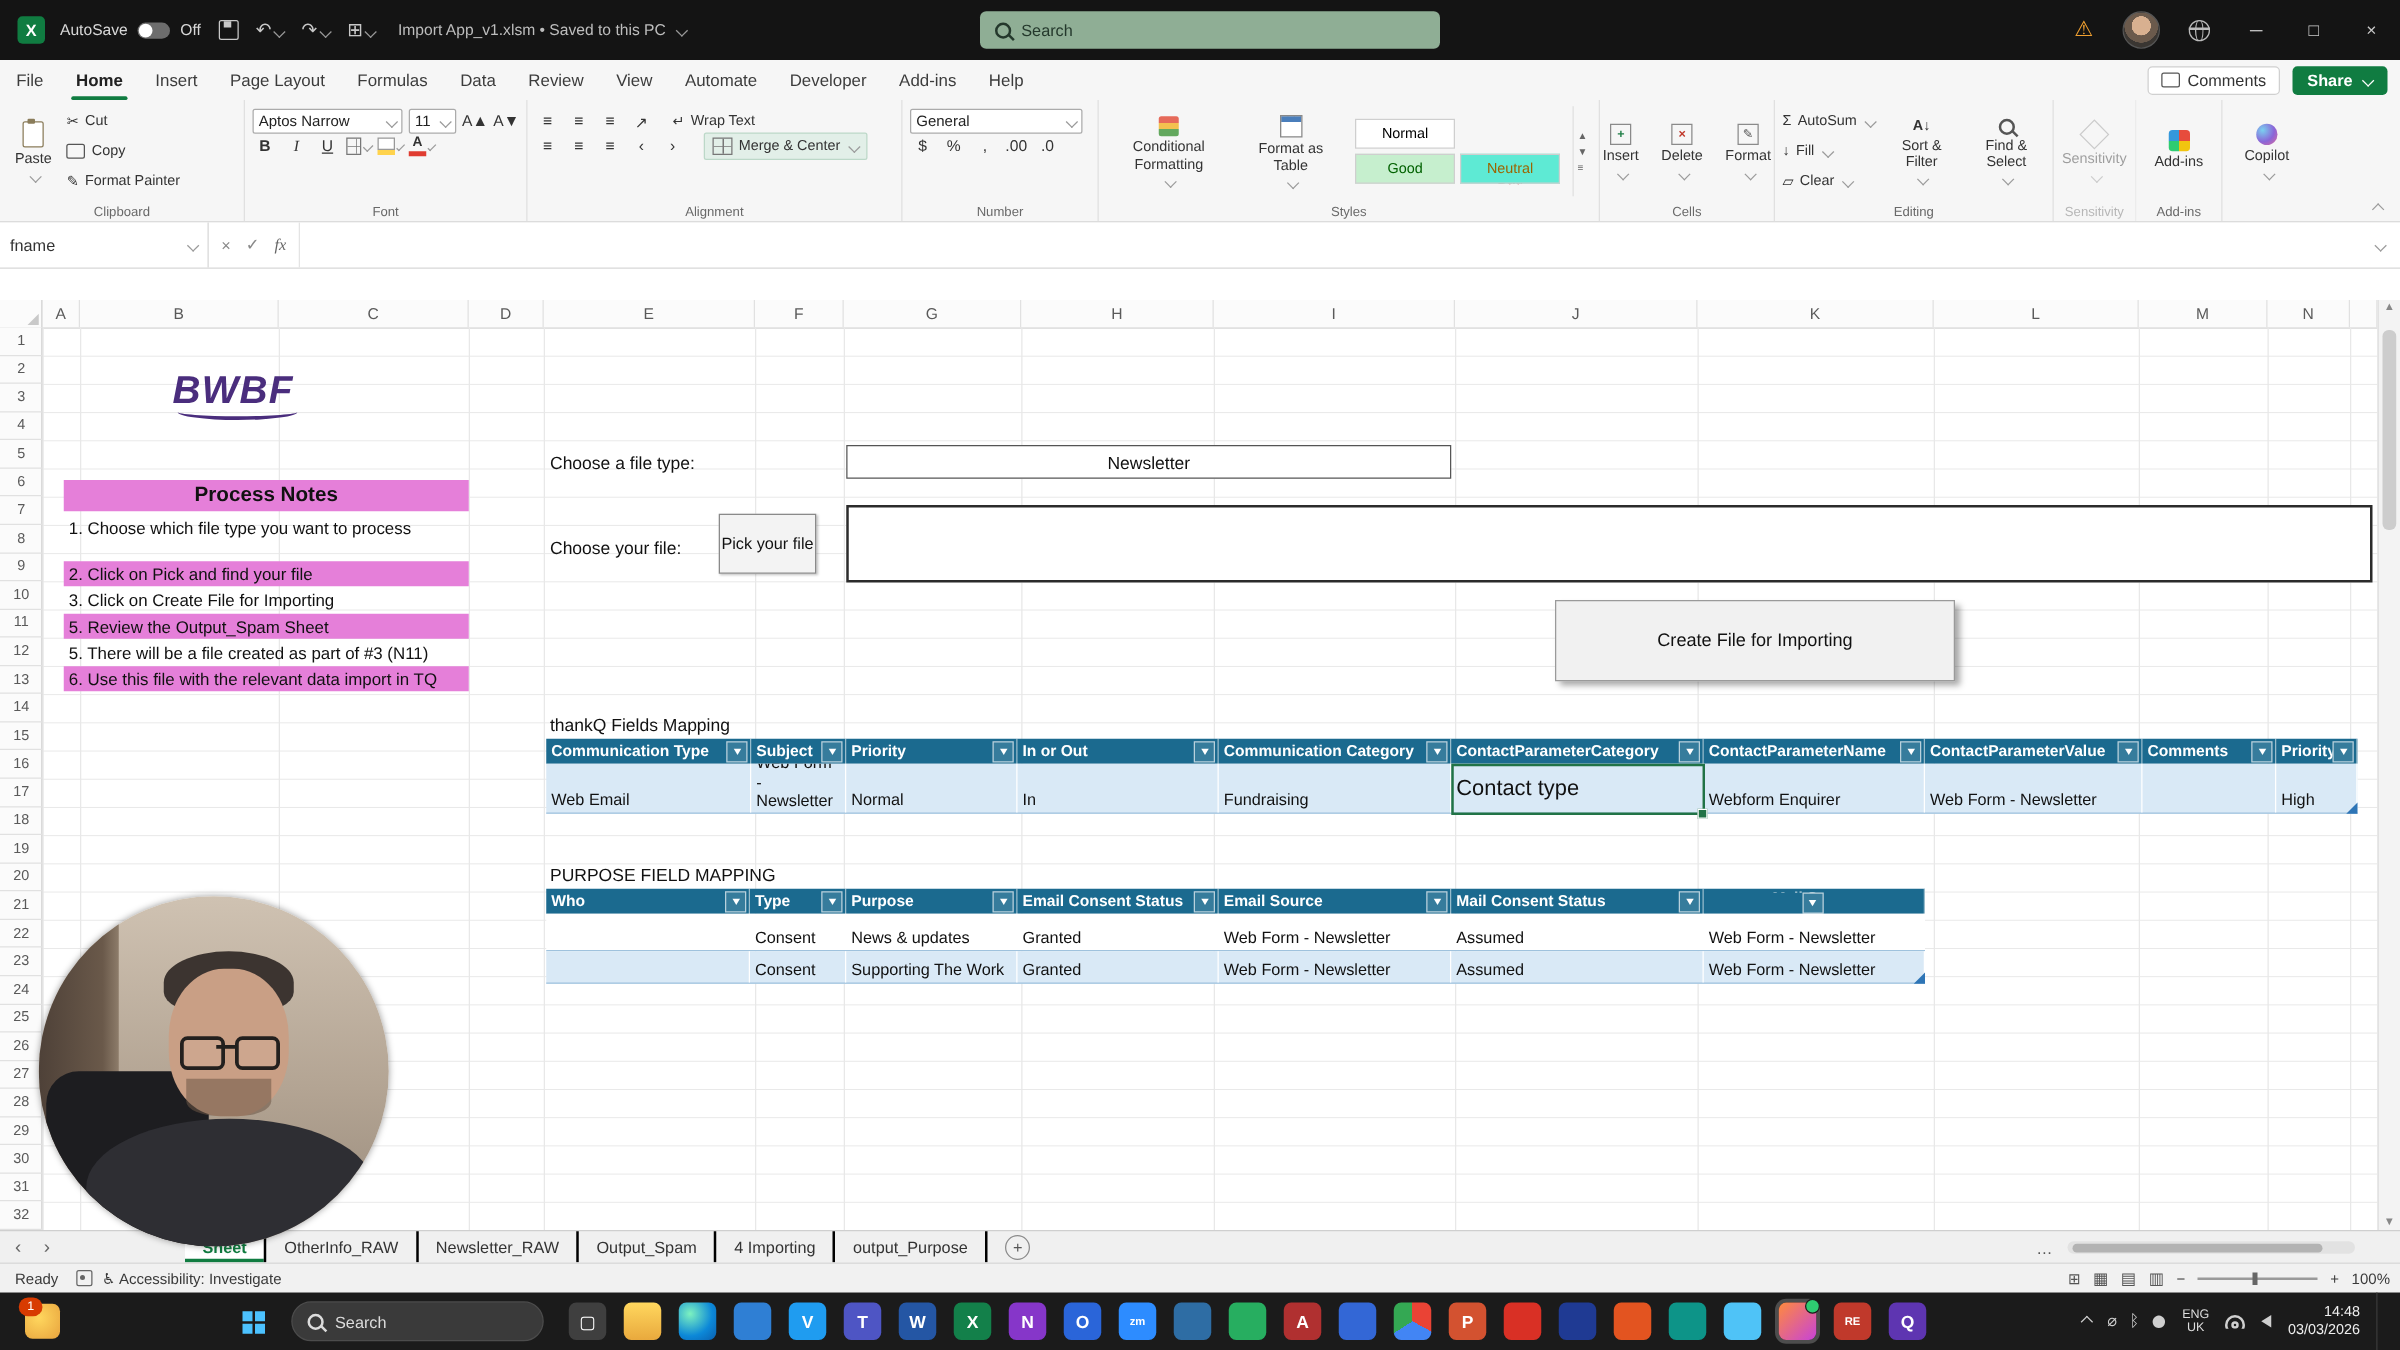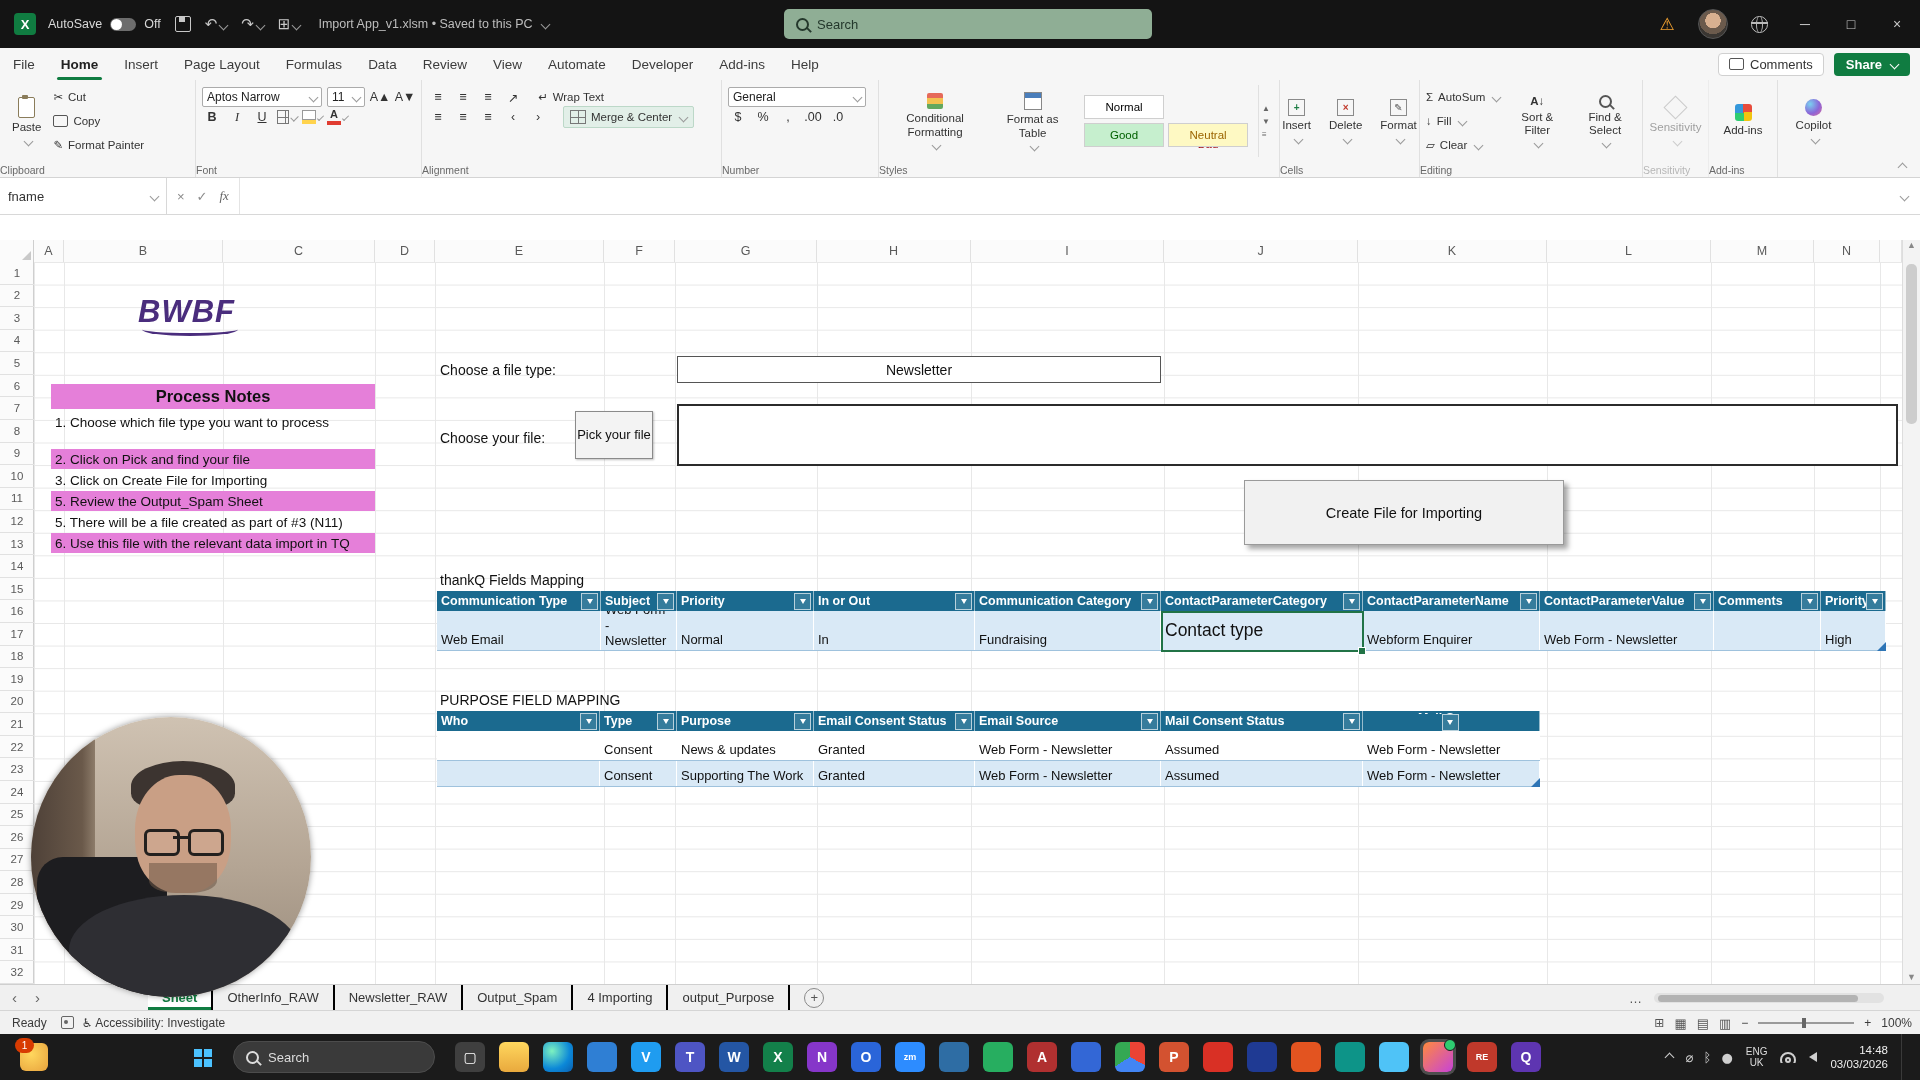--- a/index.html
+++ b/index.html
@@ -40,21 +40,21 @@
   .rtab.active::after{content:'';position:absolute;left:9px;right:9px;bottom:0;height:3px;background:#107C41;border-radius:2px}
   .tabr-right{position:absolute;right:10px;top:0;height:32px;display:flex;align-items:center;gap:10px}
   .cmtbtn{display:flex;align-items:center;gap:6px;font-size:13px;color:#333;border:1px solid #d0d0d0;border-radius:4px;padding:3px 10px;background:#fff}
   .cmtico{width:13px;height:10px;border:1.5px solid #555;border-radius:2px;position:relative}
   .sharebtn{display:flex;align-items:center;gap:6px;font-size:13px;color:#fff;background:#107C41;border-radius:4px;padding:4px 12px;font-weight:600}
   .sharebtn .cv{border-color:#fff}
 
   
   .ribbon{position:absolute;left:0;top:80px;width:1920px;height:98px;background:#f6f6f6;border-bottom:1px solid #d4d4d4;display:flex;box-sizing:border-box}
   .rgroup{position:relative;height:100%;border-right:1px solid #e0e0e0;box-sizing:border-box;padding:5px 6px 16px;flex:none}
-  .glabel{position:absolute;bottom:1px;left:0;right:0;text-align:left;font-size:10.5px;color:#696969}
+  .glabel{position:absolute;bottom:1px;left:0;right:0;text-align:center;font-size:10.5px;color:#696969}
   .gbody{display:flex;height:72px;gap:6px}
   .bigbtn{display:flex;flex-direction:column;align-items:center;justify-content:center;gap:3px;font-size:11.5px;color:#333;padding:0 6px;text-align:center;line-height:1.15}
   .stack{display:flex;flex-direction:column;justify-content:space-between;padding:2px 0}
   .srow{display:flex;align-items:center;gap:5px;font-size:11.5px;color:#333;height:20px}
   .combo{background:#fff;border:1px solid #ababab;border-radius:2px;font-size:12px;color:#222;display:flex;align-items:center;justify-content:space-between;padding:1px 4px;height:20px;box-sizing:border-box}
   .mini{width:20px;height:20px;display:flex;align-items:center;justify-content:center;font-size:12.5px;color:#333}
   .clip{width:15px;height:19px;border:1.6px solid #8a7c5a;border-radius:2px;background:#fff;position:relative}
   .clip::before{content:'';position:absolute;left:3px;top:-3px;width:6px;height:4px;background:#8a7c5a;border-radius:1px}
   .b{font-weight:800}.i{font-style:italic;font-family:"Liberation Serif",serif}.u{text-decoration:underline}
   .swatchA{display:flex;flex-direction:column;align-items:center;line-height:1}
@@ -379,21 +379,21 @@
         </div>
         <div class="bigbtn" style="width:74px">
           <span class="ftico"></span>
           <span>Format as Table</span>
           <span class="cv"></span>
         </div>
         <div id="stylegallery">
             <div class="stylecell" style="background: rgb(255, 255, 255); color: rgb(0, 0, 0);">Normal</div>
             <div class="stylecell" style="background: rgb(255, 199, 206); color: rgb(156, 0, 6); margin-top: 48px;">Bad</div>
             <div class="stylecell" style="background: rgb(198, 239, 206); color: rgb(0, 97, 0);">Good</div>
-            <div class="stylecell" style="background: #fef9c3; color: rgb(156, 101, 0);">Neutral</div>
+            <div class="stylecell" style="background: #5eead4; color: rgb(156, 101, 0);">Neutral</div>
           </div>
         <div class="galarrows">
           <span>▲</span>
           <span>▼</span>
           <span>≡</span>
         </div>
       </div>
       <div class="glabel">Styles</div>
     </div>
 

